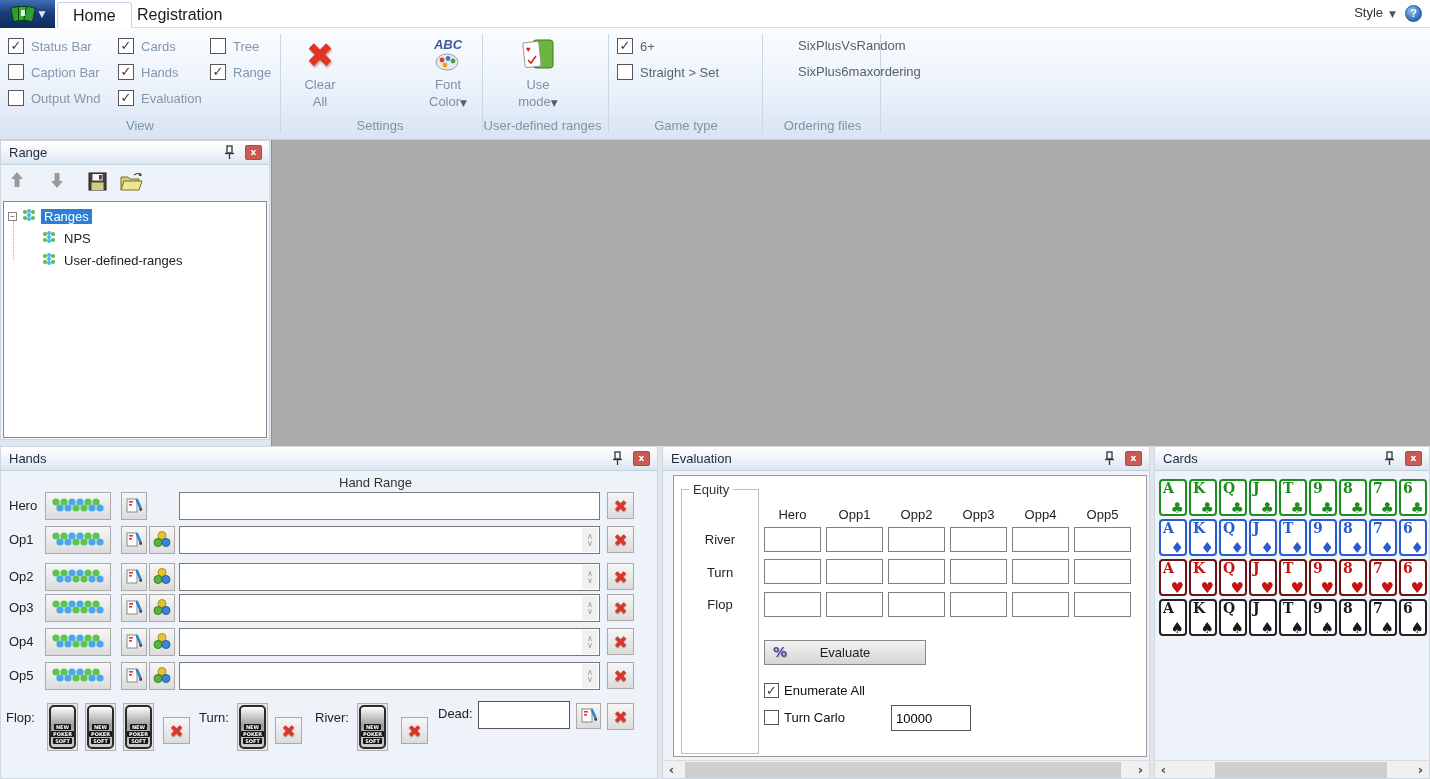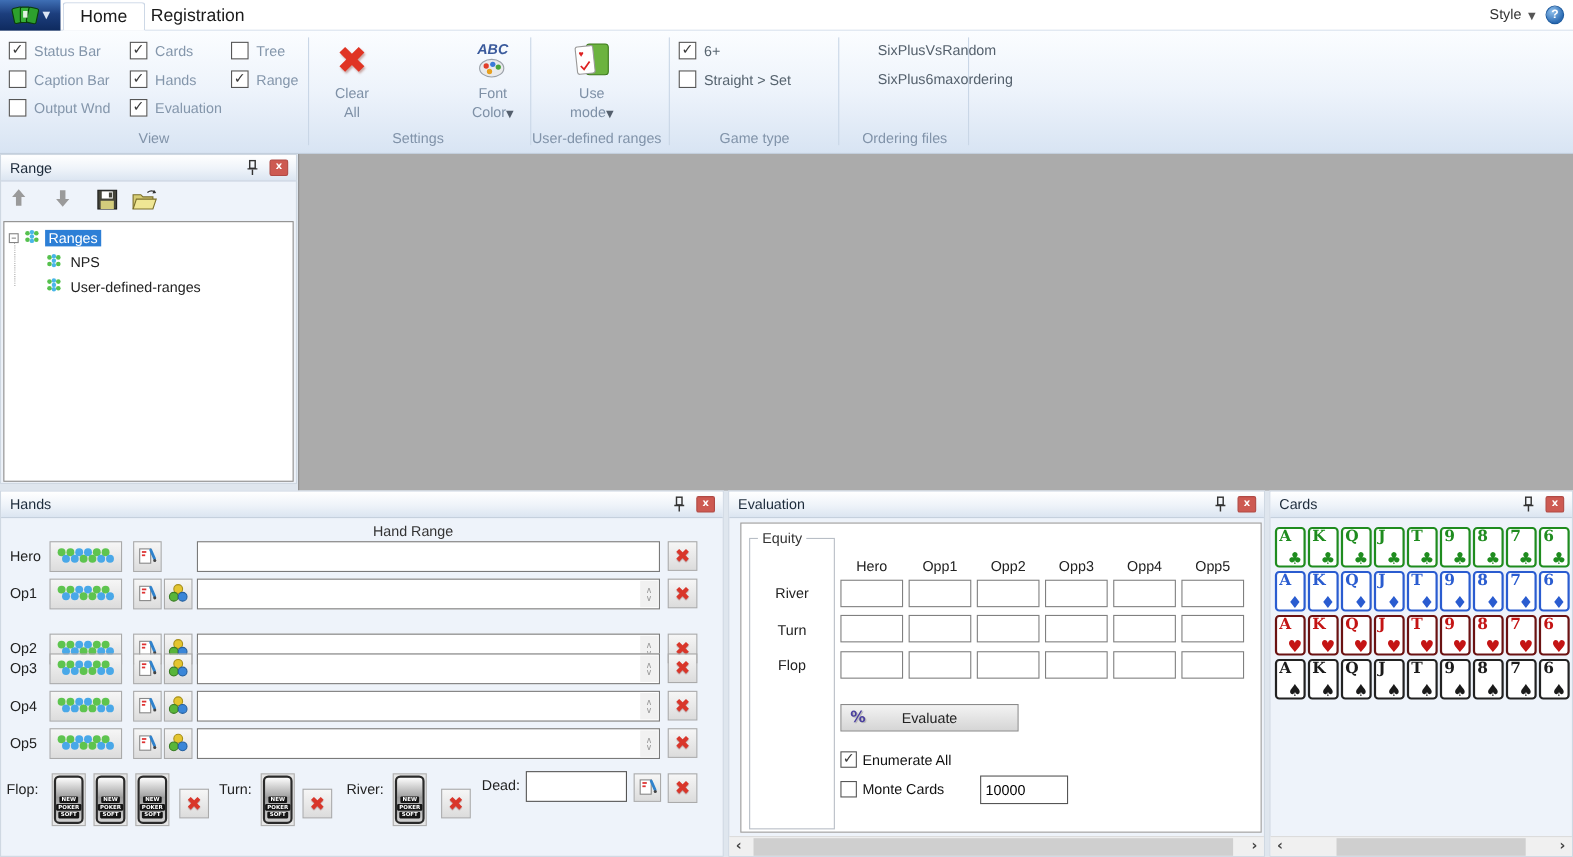--- a/index.html
+++ b/index.html
@@ -377,21 +377,21 @@
           <input style="">
           <div class="spinner glyph">
             <span>∧</span>
             <span>∨</span>
           </div>
         </div>
         <div class="btn x-btn" style="left: 606px; top: 0px;">
           <span class="redx">✖</span>
         </div>
       </div>
-      <div class="hand-row" style="top: 129px;">
+      <div class="hand-row" style="top: 116px;">
         <span class="pname">Op2</span>
         <div class="btn mol-btn">
           <span><svg width="54" height="18" viewBox="0 0 54 18">
               <circle cx="5" cy="6" r="3.6" fill="#5ec44f"></circle>
               <circle cx="9" cy="12" r="3.6" fill="#49a8e8"></circle>
               <circle cx="13" cy="6" r="3.6" fill="#5ec44f"></circle>
               <circle cx="17" cy="12" r="3.6" fill="#49a8e8"></circle>
               <circle cx="21" cy="6" r="3.6" fill="#49a8e8"></circle>
               <circle cx="25" cy="12" r="3.6" fill="#5ec44f"></circle>
               <circle cx="29" cy="6" r="3.6" fill="#49a8e8"></circle>
@@ -675,21 +675,21 @@
   <div class="eval-btn">
     <span class="pct glyph">%</span>
     <span class="lbl">Evaluate</span>
   </div>
   <label class="eval-cb" style="left:101px;top:236px;">
     <span class="cb-box" id="enum-box">✓</span>
     <span class="lbl">Enumerate All</span>
   </label>
   <label class="eval-cb" style="left:101px;top:263px;">
     <span class="cb-box" id="mc-box"></span>
-    <span class="lbl">Monte Cards</span>
+    <span class="lbl">Turn Carlo</span>
   </label>
   <input class="iter-input" value="10000" style="">
   <div class="hscroll">
     <span class="hs-arrow" style="left:0;">‹</span>
     <div class="hs-thumb" style="left:22px;width:436px;"></div>
     <span class="hs-arrow" style="right:0;">›</span>
   </div>
 </div>
 
 <div class="panel" id="cards-panel">

